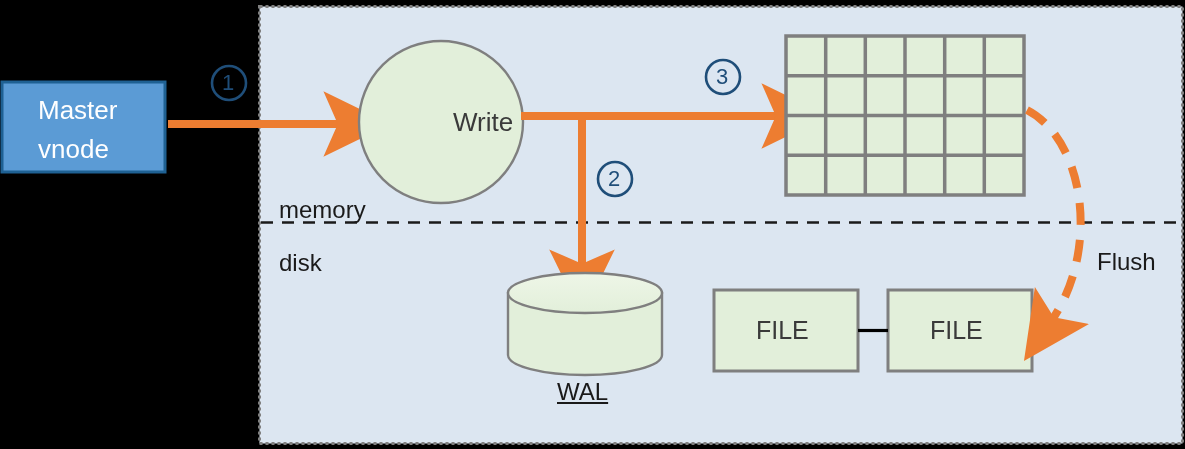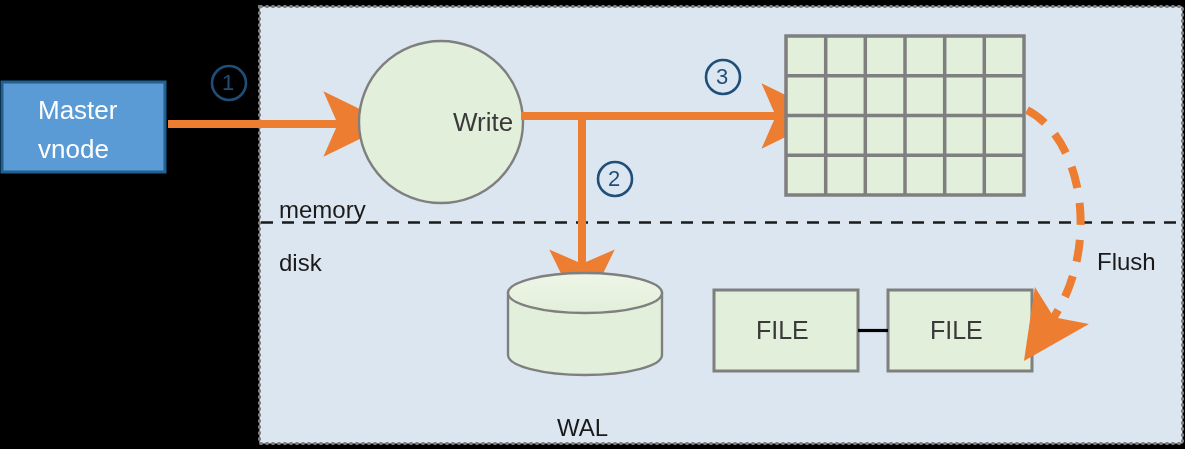--- a/index.html
+++ b/index.html
@@ -111,21 +111,21 @@
   </svg>
 
   <div class="lbl lbl-white" style="left:38px; top:97px; font-size:26px;">Master</div>
   <div class="lbl lbl-white" style="left:38px; top:136px; font-size:26px;">vnode</div>
 
   <div class="lbl lbl-dark" style="left:405px; top:109px; font-size:26px;margin-left:48px;">Write</div>
 
   <div class="lbl" style="left:279px; top:198px; font-size:24px;">memory</div>
   <div class="lbl" style="left:279px; top:231px; font-size:24px;margin-top:20px;">disk</div>
 
-  <div class="lbl" style="left:557px; top:416px; font-size:24px;">WAL</div>
+  <div class="lbl" style="left:557px; top:380px; font-size:24px;text-decoration:underline;">WAL</div>
 
   <div class="lbl lbl-dark" style="left:756px; top:318px; font-size:25px;">FILE</div>
   <div class="lbl lbl-dark" style="left:930px; top:318px; font-size:25px;">FILE</div>
 
   <div class="lbl" style="left:1097px; top:250px; font-size:24px;">Flush</div>
 
 
   <div class="num" style="left:222px; top:72px;">1</div>
   <div class="num" style="left:608px; top:168px;">2</div>
   <div class="num" style="left:716px; top:66px;">3</div>

